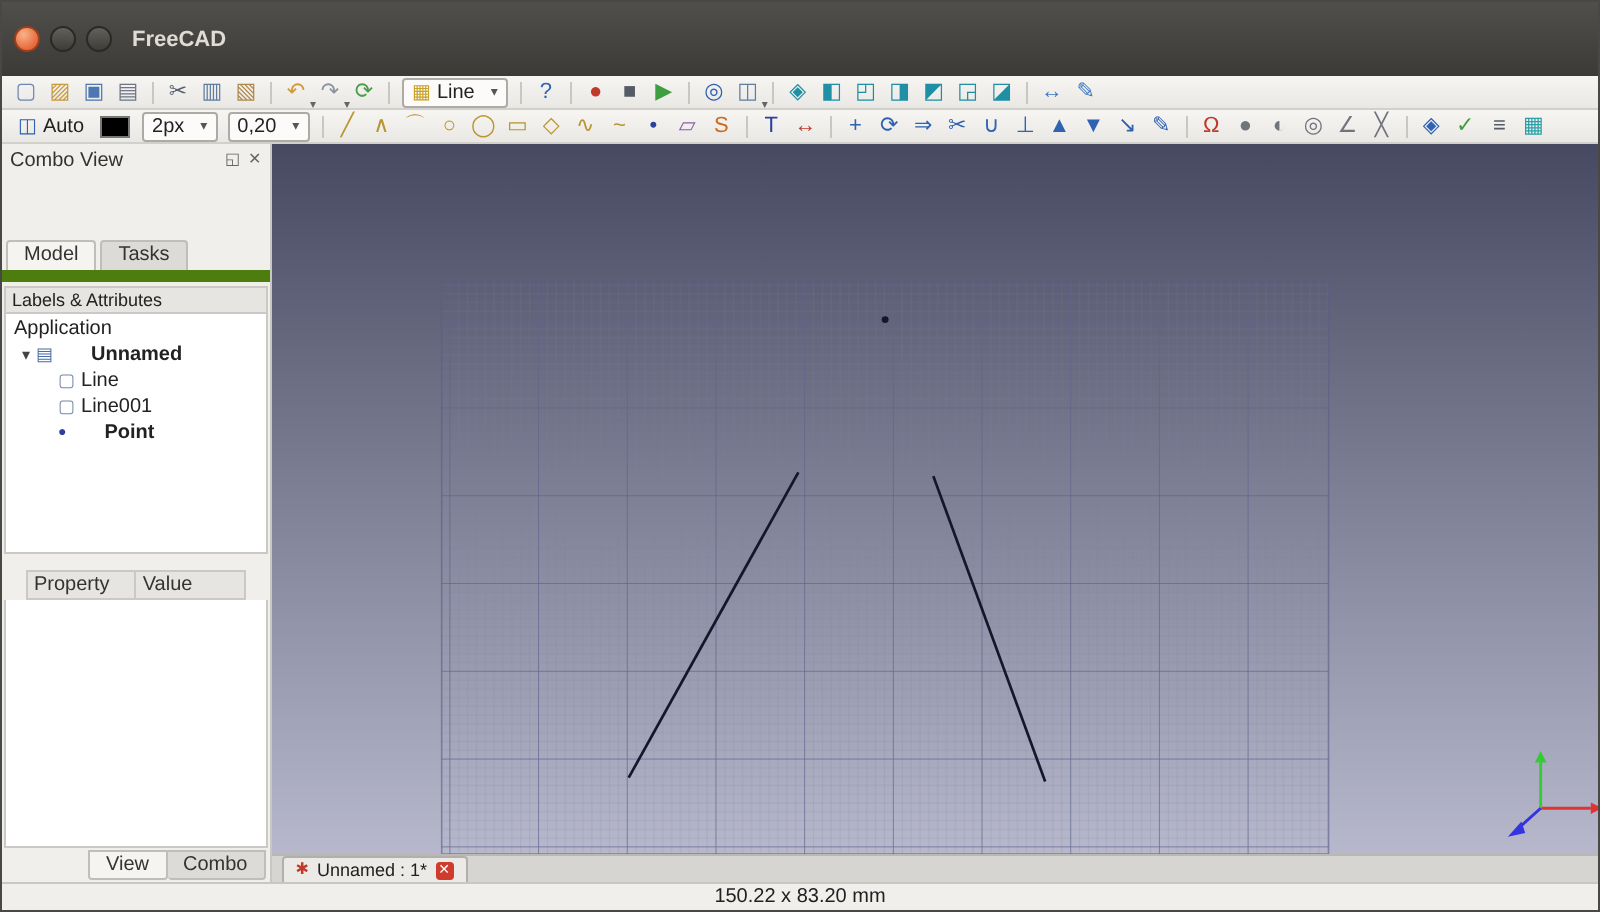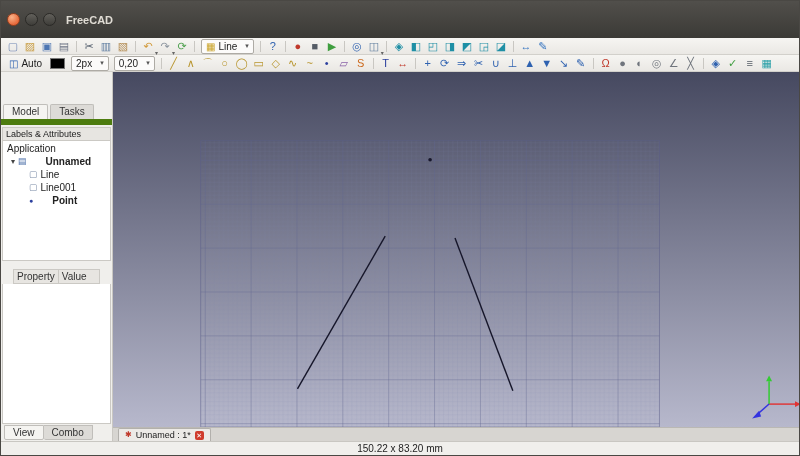--- a/index.html
+++ b/index.html
@@ -42,21 +42,21 @@
   .tree{flex:0 0 120px;margin:0 1px;background:#fff;border:1px solid #cbc9c4;border-top:none;font-size:10px;color:#222;padding-top:1px;overflow:hidden;}
   .tree-row{display:flex;align-items:center;height:13px;gap:3px;}
   .bold{font-weight:700;margin-left:16px;}
   .tree-icon{font-size:9px;line-height:1;}
   .expander{font-size:8px;color:#444;line-height:1;}
   .prop-gap{flex:0 0 8px;}
   .prop-hdr{flex:0 0 15px;display:flex;margin:0 12px;font-size:10px;}
   .prop-cell{flex:1;background:#e7e5e1;border:1px solid #cbc9c4;display:flex;align-items:center;padding:0 3px;color:#333;}
   .prop-cell + .prop-cell{border-left:none;}
   .prop-body{flex:1;margin:0 1px;background:#fff;border:1px solid #cbc9c4;border-top:none;min-height:0;}
-  .bottom-tabs{flex:0 0 16px;display:flex;align-items:center;padding:1px 2px 1px 3px;font-size:10px;}
+  .bottom-tabs{flex:0 0 16px;display:flex;align-items:center;padding:1px 2px 1px 3px;font-size:10px;margin-left:40px;}
   .btab{padding:1px 8px;border:1px solid #c0beba;background:#f5f4f1;color:#333;border-radius:0 0 2px 2px;}
   .btab.inactive{background:#dddbd7;border-left:none;}
 
   
   .viewport-col{flex:1;display:flex;flex-direction:column;min-width:0;}
   .viewport{flex:1;position:relative;min-height:0;}
   .viewport svg{position:absolute;left:0;top:0;width:100%;height:100%;display:block;}
   .doc-tabbar{flex:0 0 14px;background:#d7d5d1;border-top:1px solid #bab8b4;display:flex;align-items:flex-end;padding-left:5px;}
   .doc-tab{height:13px;display:flex;align-items:center;gap:4px;background:#eceae7;border:1px solid #b2b0ac;border-bottom:none;border-radius:2px 2px 0 0;padding:0 6px;font-size:9px;color:#222;}
   .doc-tab-icon{color:#c0392b;font-size:8px;line-height:1;}
@@ -177,20 +177,26 @@
         <span class="tbicon" style="color: rgb(47, 98, 176);">◈</span>
         <span class="tbicon" style="color: rgb(63, 158, 63);">✓</span>
         <span class="tbicon" style="color: rgb(85, 92, 102);">≡</span>
         <span class="tbicon" style="color: rgb(42, 160, 168);">▦</span>
       </div>
   </div>
 
   <div class="main-row">
 
     <div class="sidebar">
+      <div class="cv-header">
+        <span>Combo View</span>
+        <span class="spacer"></span>
+        <span class="dock-icon">◱</span>
+        <span class="dock-icon">✕</span>
+      </div>
       <div class="cv-tabs">
         <span class="cv-tab active">Model</span>
         <span class="cv-tab">Tasks</span>
       </div>
       <div class="section-hdr">Labels &amp; Attributes</div>
       <div class="tree">
         <div class="tree-row" style="padding-left:4px;">
           <span>Application</span>
         </div>
         <div class="tree-row" style="padding-left:8px;">

